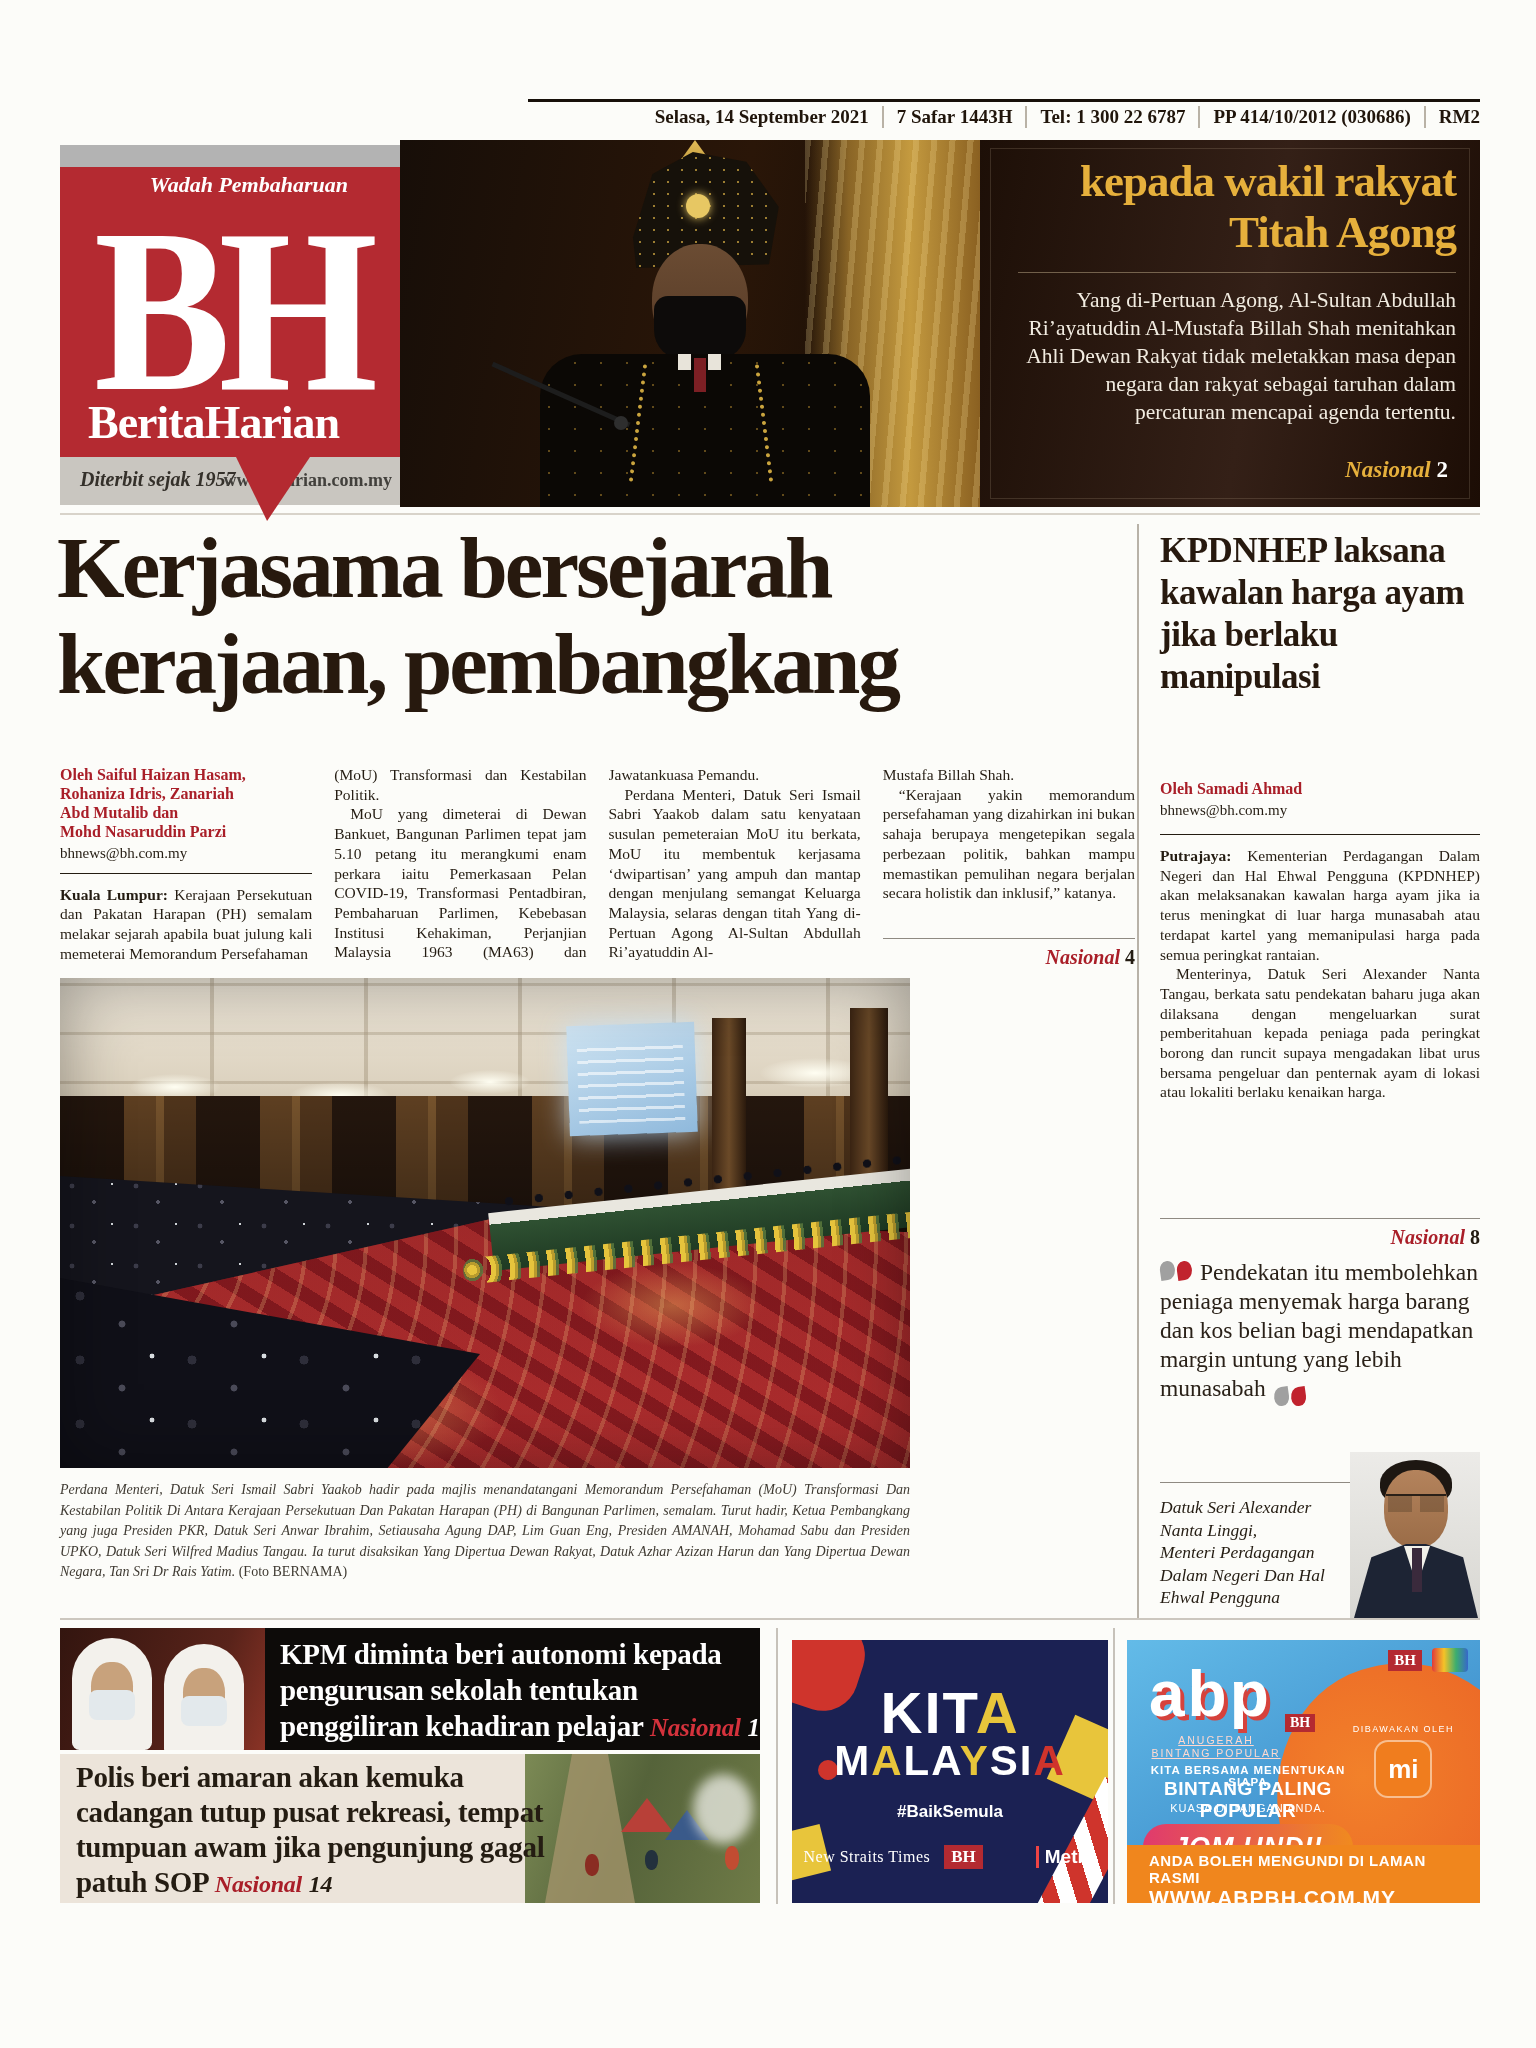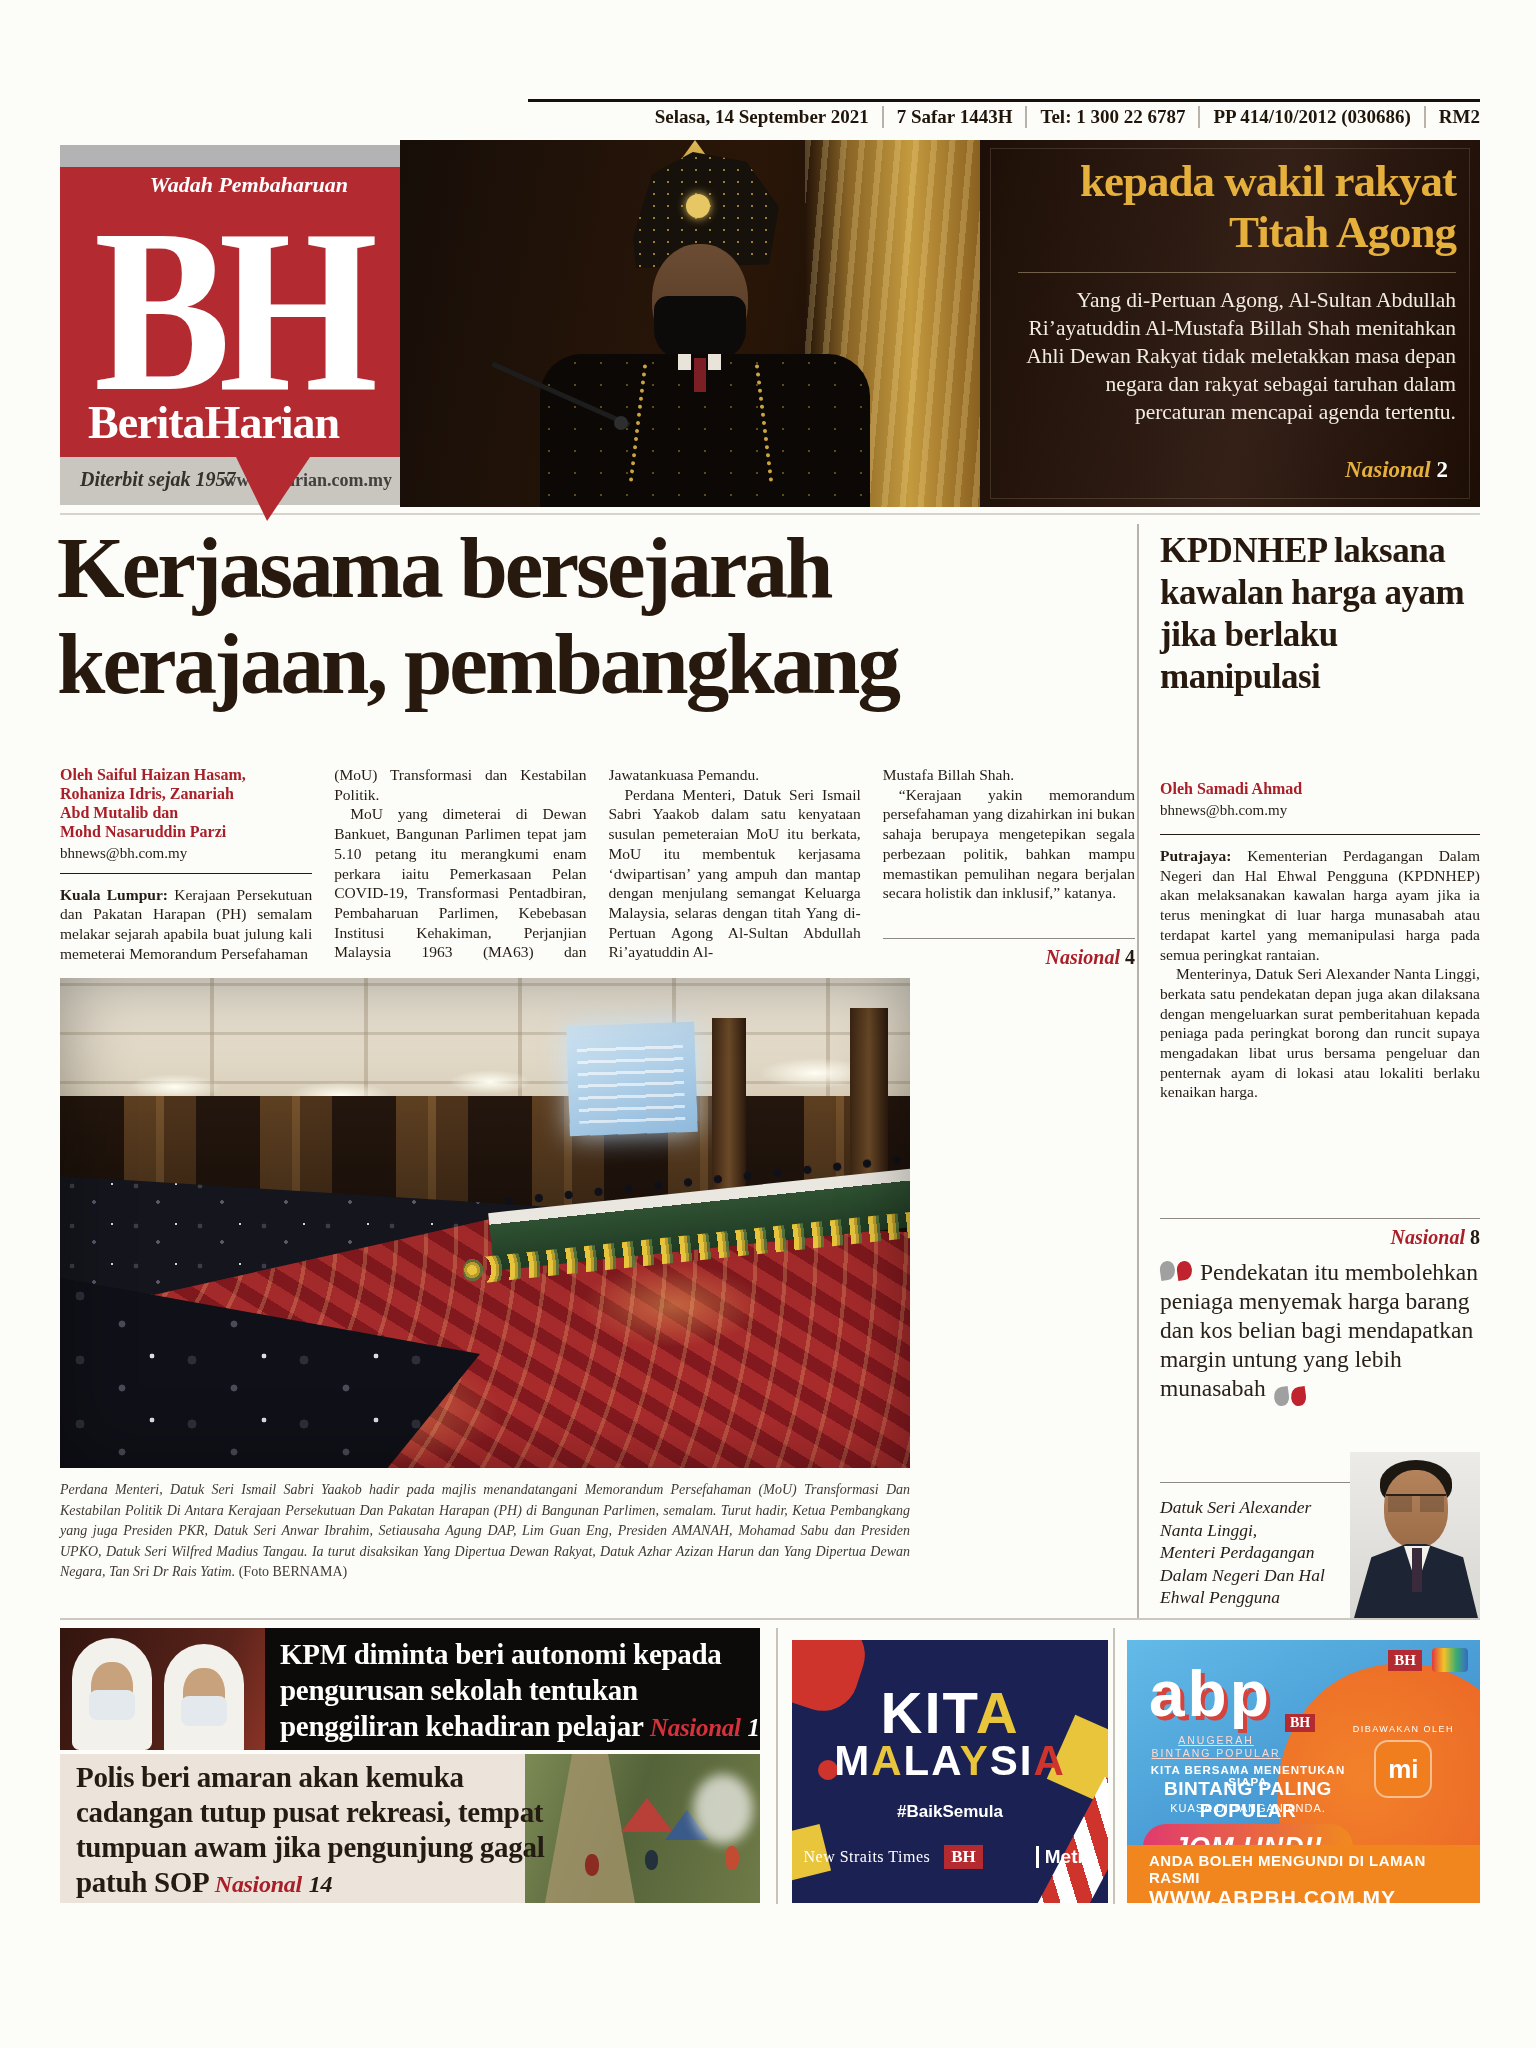--- a/index.html
+++ b/index.html
@@ -200,21 +200,21 @@
   .kita-title{position:absolute;left:0;right:0;top:44px;text-align:center;font-weight:bold;letter-spacing:2px;}
   .kita-l1 span{font-size:58px;line-height:58px;color:#fff;}
   .kita-l2{margin-top:-4px;}
   .kita-l2 span{font-size:42px;line-height:46px;color:#fff;}
   .lt-y{color:#e8c53b !important;}
   .lt-r{color:#cf342c !important;}
   .kita-hash{position:absolute;left:0;right:0;top:162px;text-align:center;color:#fff;font-weight:bold;font-size:17px;}
   .kita-brands{position:absolute;left:0;right:0;bottom:34px;display:flex;justify-content:center;align-items:center;gap:14px;color:#fff;}
   .br-nst{font-family:"Liberation Serif",serif;font-size:16px;letter-spacing:.5px;}
   .br-bh{background:#b42a31;color:#fff;font-family:"Liberation Serif",serif;font-weight:bold;font-size:17px;padding:2px 7px;}
-  .br-metro{font-weight:bold;font-size:19px;border-left:3px solid #ffffff;padding-left:6px;margin-left:39px;}
+  .br-metro{font-weight:bold;font-size:19px;border-left:3px solid #ef4444;padding-left:6px;margin-left:39px;}
 
   
   .abp{left:1127px;top:1640px;width:353px;height:263px;background:linear-gradient(150deg,#63bbe8,#2e7cc0);overflow:hidden;}
   .abp-blob{position:absolute;right:-62px;top:22px;width:262px;height:300px;border-radius:48% 52% 45% 55%;
       transform:rotate(-12deg);background:radial-gradient(circle at 35% 35%,#f2812a,#e85a25);}
   .abp-logos{position:absolute;right:12px;top:8px;display:flex;gap:10px;align-items:center;}
   .abp-bh-sm{background:#b42a31;color:#fff;font-family:"Liberation Serif",serif;font-weight:bold;font-size:15px;padding:2px 6px;}
   .abp-tv3{width:36px;height:24px;border-radius:4px;background:linear-gradient(90deg,#e03a3a,#f5c327,#3cae6e,#3668c9);}
   .abp-logo{position:absolute;left:22px;top:22px;font-size:64px;line-height:64px;font-weight:bold;color:#fff;
       letter-spacing:3px;text-shadow:4px 4px 0 #d6423c;}
@@ -362,21 +362,21 @@
     <span class="credit">(Foto BERNAMA)</span>
   </div>
 
   <div class="abs vrule"></div>
   <div class="abs rs-h">KPDNHEP laksana kawalan harga ayam jika berlaku manipulasi</div>
   <div class="abs rs-by">Oleh Samadi Ahmad</div>
   <div class="abs rs-email">bhnews@bh.com.my</div>
   <div class="abs rs-rule1"></div>
   <div class="abs rs-body">
     <p><span class="lead-in">Putrajaya:</span><span> Kementerian Perdagangan Dalam Negeri dan Hal Ehwal Pengguna (KPDNHEP) akan melaksanakan kawalan harga ayam jika ia terus meningkat di luar harga munasabah atau terdapat kartel yang memanipulasi harga pada semua peringkat rantaian.</span></p>
-    <p class="ind">Menterinya, Datuk Seri Alexander Nanta Linggi, berkata satu pendekatan depan juga akan dilaksana dengan mengeluarkan surat pemberitahuan kepada peniaga pada peringkat borong dan runcit supaya mengadakan libat urus bersama pengeluar dan penternak ayam di lokasi atau lokaliti berlaku kenaikan harga.</p>
+    <p class="ind">Menterinya, Datuk Seri Alexander Nanta Tangau, berkata satu pendekatan baharu juga akan dilaksana dengan mengeluarkan surat pemberitahuan kepada peniaga pada peringkat borong dan runcit supaya mengadakan libat urus bersama pengeluar dan penternak ayam di lokasi atau lokaliti berlaku kenaikan harga.</p>
   </div>
   <div class="abs rs-rule2"></div>
   <div class="abs rs-ref">
     <span class="ref-n">Nasional</span>
     <span class="ref-p">8</span>
   </div>
   <div class="abs quote">
     <span class="qm open"><i class="g"></i><i class="r"></i></span><span>Pendekatan itu membolehkan peniaga menyemak harga barang dan kos belian bagi mendapatkan margin untung yang lebih munasabah</span><span class="qm close"><i class="r"></i><i class="g"></i></span>
   </div>
   <div class="abs rs-rule3"></div>

